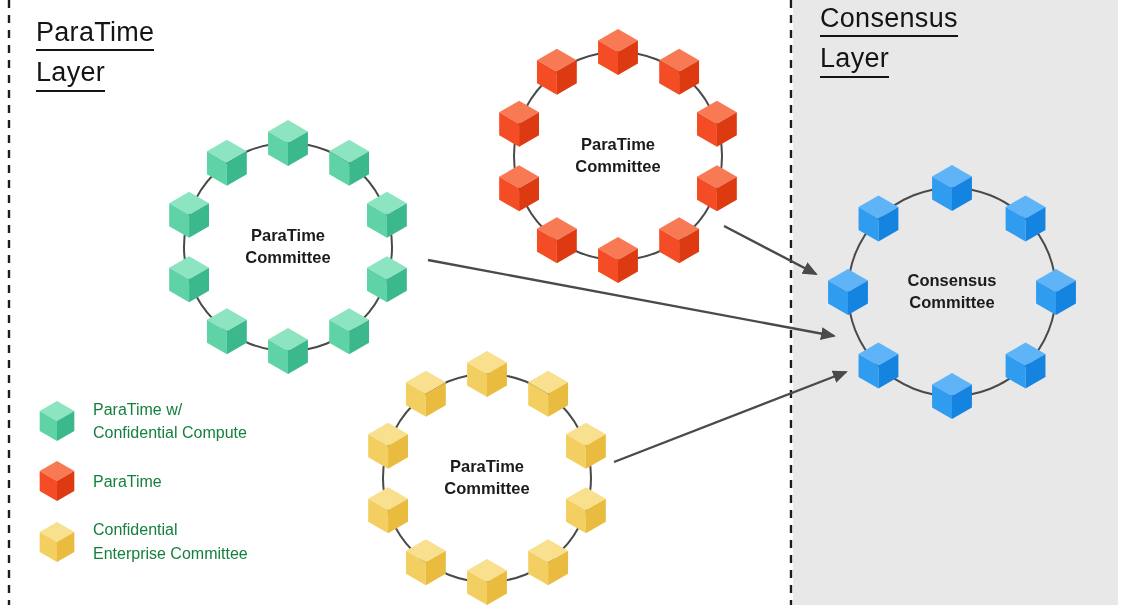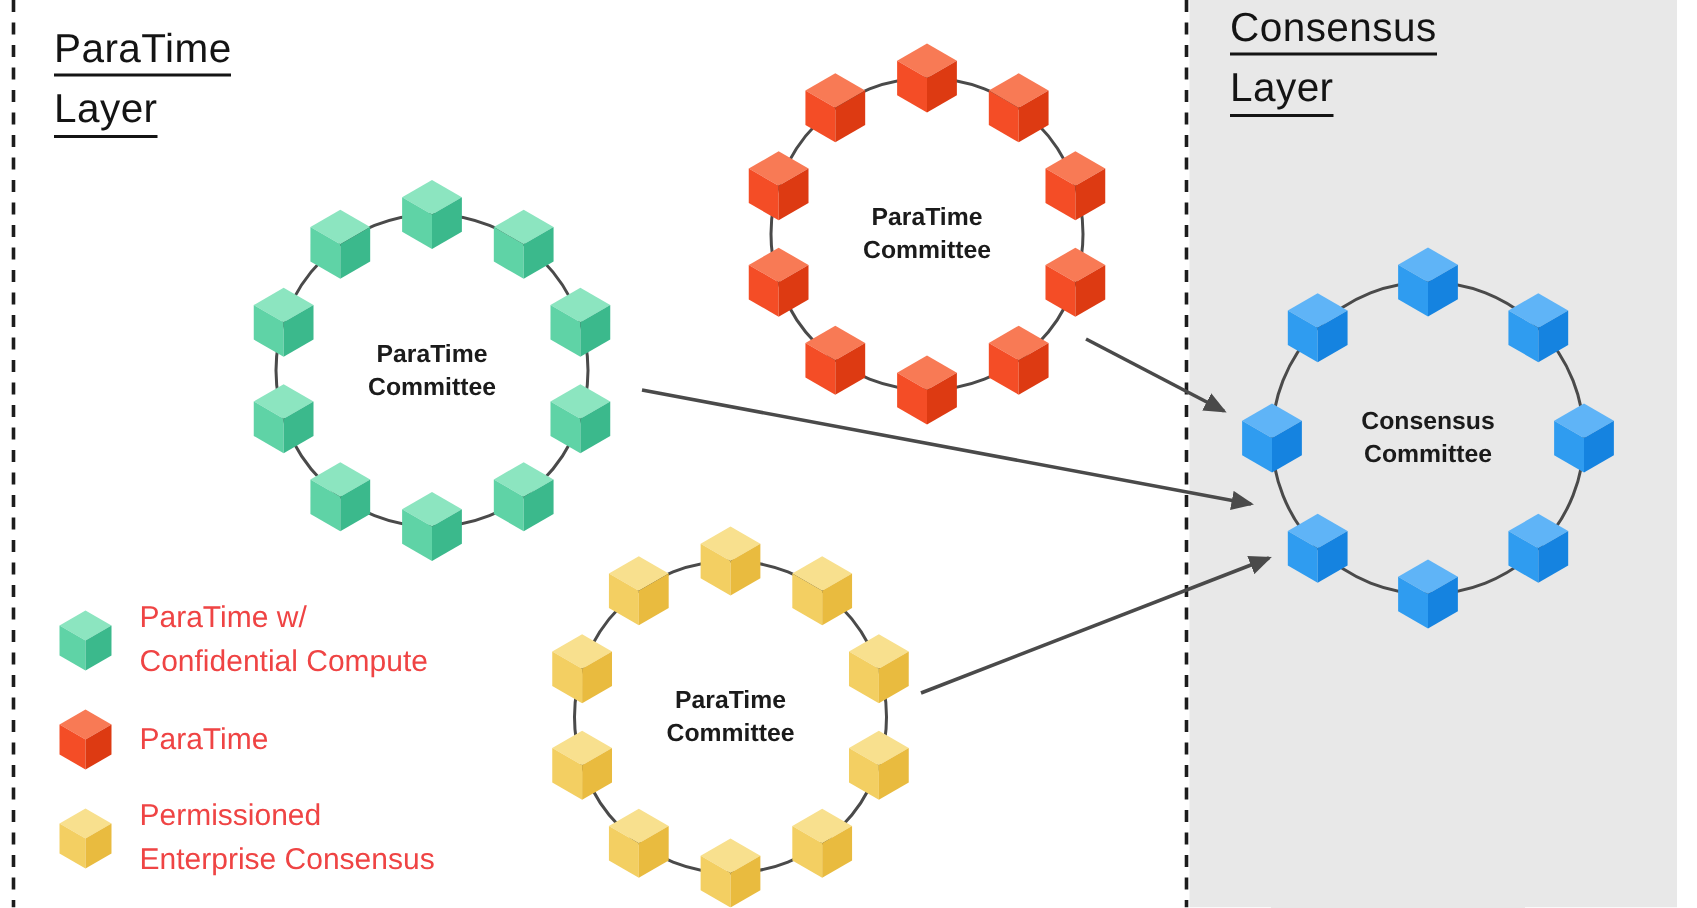--- a/index.html
+++ b/index.html
@@ -56,22 +56,22 @@
     flex-direction: column;
     gap: 14px;
   }
   .legend-row {
     display: flex;
     align-items: center;
     gap: 15px;
   }
   .legend-cube svg { display: block; }
   .legend-text {
-    font-size: 20px;
-    color: #ef4444;
+    font-size: 16px;
+    color: #15803d;
     line-height: 1.45;
   }
   .legend-line { display: block; }
 </style>
 </head>
 <body>
 
 <div class="stage">
 
   <svg id="diagram-svg" width="1131" height="605" viewBox="0 0 1131 605">
@@ -263,19 +263,19 @@
 
     <div class="legend-row">
       <span class="legend-cube">
           <svg width="42" height="46" viewBox="-21 -23 42 46">
             <polygon points="0.00,-20.00 17.32,-10.00 0.00,0.00 -17.32,-10.00" fill="#f8e08e"></polygon>
             <polygon points="-17.32,-10.00 0.00,0.00 0.00,20.00 -17.32,10.00" fill="#f3cf62"></polygon>
             <polygon points="0.00,0.00 17.32,-10.00 17.32,10.00 0.00,20.00" fill="#e9bb3f"></polygon>
           </svg>
         </span>
       <span class="legend-text">
-        <span class="legend-line">Permissioned</span>
-        <span class="legend-line">Enterprise Consensus</span>
+        <span class="legend-line">Confidential</span>
+        <span class="legend-line">Enterprise Committee</span>
       </span>
     </div>
 
   </div>
 </div>
 
 </body></html>

